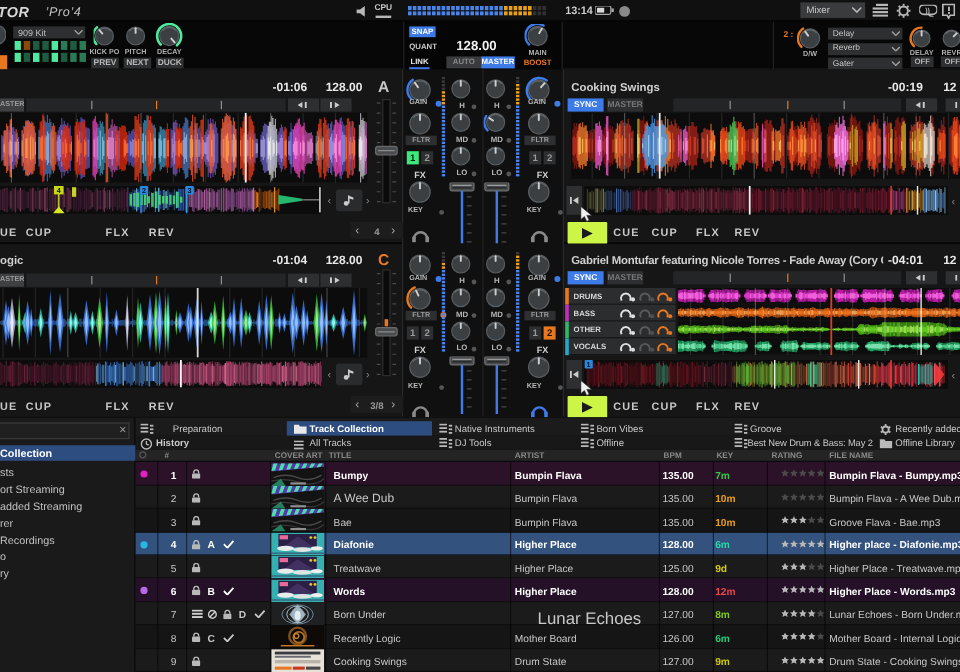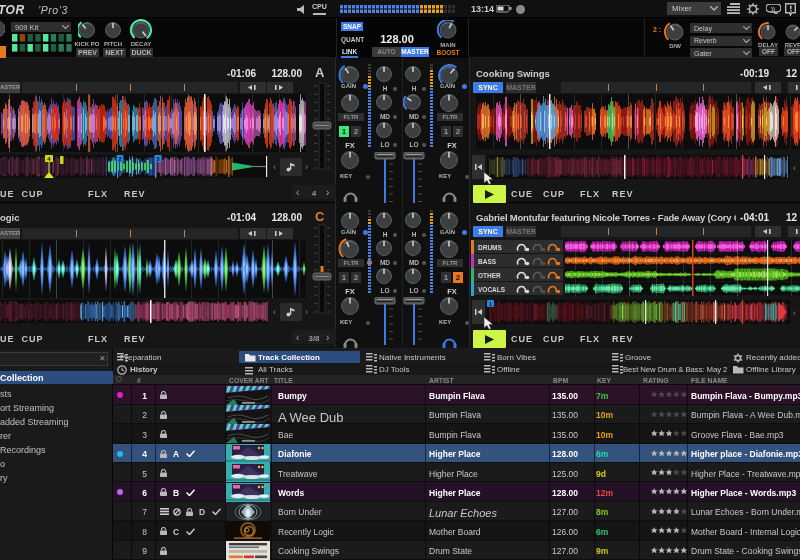--- a/index.html
+++ b/index.html
@@ -4,21 +4,21 @@
 html,body{width:800px;height:560px;background:#000;overflow:hidden;}
 body{font-family:"Liberation Sans",sans-serif;-webkit-font-smoothing:antialiased;}
 #app{position:relative;width:800px;height:560px;background:#0b0b0b;}
 .ab{position:absolute;}
 .t{position:absolute;white-space:nowrap;}
 svg{display:block;}
 </style></head><body>
 <div id="app">
     <div class="ab" style="left:0px;top:0px;width:800px;height:18px;background:#101011;border-bottom:1px solid #000;"></div>
     <div class="t" style="left:-2px;top:3px;font-size:12px;color:#d8d8d8;font-weight:bold;letter-spacing:0.5px;font-style:italic;">TOR</div>
-    <div class="t" style="left:38px;top:4px;font-size:10.5px;color:#c0c0c0;font-weight:normal;letter-spacing:0.5px;font-style:italic;">’Pro’3</div>
+    <div class="t" style="left:38px;top:4px;font-size:10.5px;color:#c0c0c0;font-weight:normal;letter-spacing:0.5px;font-style:italic;">’Pro’4</div>
     <svg class="ab" style="left:297px;top:5px;" width="10" height="9" viewBox="0 0 10 9">
       <polygon points="0,3 3,3 7,0 7,9 3,6 0,6" fill="#b8b8b8"></polygon>
     </svg>
     <div class="t" style="left:312px;top:3px;font-size:7px;color:#c8c8c8;font-weight:bold;letter-spacing:0;">CPU</div>
     <div class="ab" style="left:313px;top:13px;width:13px;height:2px;background:#b8b8b8;"></div>
     <svg class="ab" style="left:340px;top:5px;" width="116" height="8" viewBox="0 0 116 8">
       <rect x="0" y="0" width="3" height="3.5" fill="#4a84e8"></rect>
       <rect x="0" y="4.5" width="3" height="3.5" fill="#4a84e8"></rect>
       <rect x="4" y="0" width="3" height="3.5" fill="#4a84e8"></rect>
       <rect x="4" y="4.5" width="3" height="3.5" fill="#4a84e8"></rect>
@@ -1372,21 +1372,21 @@
     <div class="ab" style="left:113px;top:348px;width:687px;height:15px;background:#1b1b1b;"></div>
     <div class="ab" style="left:113px;top:363px;width:687px;height:12px;background:#181818;"></div>
     <svg class="ab" style="left:117px;top:353px;" width="11" height="9" viewBox="0 0 11 9">
       <rect x="0" y="0" width="6.5" height="1.5" fill="#b8b8b8"></rect>
       <rect x="0" y="3" width="6.5" height="1.5" fill="#b8b8b8"></rect>
       <rect x="0" y="6" width="6.5" height="1.5" fill="#b8b8b8"></rect>
       <rect x="8" y="1" width="3" height="1.5" fill="#b8b8b8"></rect>
       <rect x="8" y="4" width="3" height="1.5" fill="#b8b8b8"></rect>
       <rect x="8" y="7" width="3" height="1.5" fill="#b8b8b8"></rect>
     </svg>
-    <div class="t" style="left:120px;top:353px;font-size:8px;color:#c8c8c8;font-weight:normal;letter-spacing:0;">Preparation</div>
+    <div class="t" style="left:144px;top:353px;font-size:8px;color:#c8c8c8;font-weight:normal;letter-spacing:0;">Preparation</div>
     <div class="ab" style="left:239px;top:351px;width:121px;height:12px;background:#2d4d80;"></div>
     <svg class="ab" style="left:245px;top:353px;" width="11" height="9" viewBox="0 0 11 9">
       <path d="M 0 1 h 4 l 1 1.5 h 5.5 v 6 h -10.5 z" fill="#e8e8e8"></path>
     </svg>
     <div class="t" style="left:258px;top:353px;font-size:8px;color:#ffffff;font-weight:bold;letter-spacing:0;">Track Collection</div>
     <svg class="ab" style="left:366px;top:353px;" width="11" height="9" viewBox="0 0 11 9">
       <rect x="0" y="0" width="6.5" height="1.5" fill="#b8b8b8"></rect>
       <rect x="0" y="3" width="6.5" height="1.5" fill="#b8b8b8"></rect>
       <rect x="0" y="6" width="6.5" height="1.5" fill="#b8b8b8"></rect>
       <rect x="8" y="1" width="3" height="1.5" fill="#b8b8b8"></rect>
@@ -1522,21 +1522,21 @@
       <polygon points="14.6,0 17.8,0 15.799999999999999,5.0 12.6,5.5" fill="#4ae0a8"></polygon>
       <polygon points="20.9,0 24.099999999999998,0 22.099999999999998,4.5 18.9,5.0" fill="#4ae0a8"></polygon>
       <polygon points="27.2,0 30.4,0 28.4,4.0 25.2,4.5" fill="#4ae0a8"></polygon>
       <polygon points="33.5,0 36.7,0 34.7,3.5 31.5,4.0" fill="#4ae0a8"></polygon>
       <polygon points="39.8,0 43.0,0 41.0,3.0 37.8,3.5" fill="#4ae0a8"></polygon>
       <path d="M 2 12 q 10 -4 20 0 t 20 -2" stroke="#484848" fill="none" stroke-width="1.2"></path>
       <path d="M 0 15 q 12 -3 24 1 t 20 -3" stroke="#3a3a3a" fill="none" stroke-width="1"></path>
       <polygon points="0,19 8,13 12,19" fill="#2a9a70" opacity="0.8"></polygon>
       <rect x="16" y="16" width="13" height="1.8" fill="#909090"></rect>
     </svg>
-    <div class="t" style="left:278px;top:410.29999999999995px;font-size:13px;color:#c8c8c8;font-weight:normal;letter-spacing:0;">A Wee Dub</div>
+    <div class="t" style="left:278px;top:410.29999999999995px;font-size:10px;color:#c8c8c8;font-weight:normal;letter-spacing:0;">A Wee Dub</div>
     <div class="t" style="left:429px;top:410.29999999999995px;font-size:8.5px;color:#c8c8c8;font-weight:normal;letter-spacing:0;">Bumpin Flava</div>
     <div class="t" style="right:222px;top:410.29999999999995px;font-size:8.5px;color:#c8c8c8;font-weight:normal;letter-spacing:0;">135.00</div>
     <div class="t" style="left:596px;top:410.29999999999995px;font-size:8.5px;color:#e8a018;font-weight:bold;letter-spacing:0;">10m</div>
     <svg class="ab" style="left:651px;top:410.79999999999995px;" width="38" height="7" viewBox="0 0 38 7">
       <polygon points="3.2,0 4.2,2.2 6.4,2.4 4.8,3.9 5.4,6.2 3.2,5 1.0,6.2 1.6,3.9 0.0,2.4 2.2,2.2" fill="#4a4a4a"></polygon>
       <polygon points="10.600000000000001,0 11.600000000000001,2.2 13.8,2.4 12.2,3.9 12.8,6.2 10.600000000000001,5 8.4,6.2 9.0,3.9 7.4,2.4 9.600000000000001,2.2" fill="#4a4a4a"></polygon>
       <polygon points="18.0,0 19.0,2.2 21.200000000000003,2.4 19.6,3.9 20.200000000000003,6.2 18.0,5 15.8,6.2 16.400000000000002,3.9 14.8,2.4 17.0,2.2" fill="#4a4a4a"></polygon>
       <polygon points="25.400000000000002,0 26.400000000000002,2.2 28.6,2.4 27.000000000000004,3.9 27.6,6.2 25.400000000000002,5 23.200000000000003,6.2 23.800000000000004,3.9 22.200000000000003,2.4 24.400000000000002,2.2" fill="#4a4a4a"></polygon>
       <polygon points="32.800000000000004,0 33.800000000000004,2.2 36.0,2.4 34.4,3.9 35.0,6.2 32.800000000000004,5 30.6,6.2 31.200000000000003,3.9 29.6,2.4 31.8,2.2" fill="#4a4a4a"></polygon>
     </svg>
@@ -1695,21 +1695,21 @@
     </svg>
     <svg class="ab" style="left:226px;top:501.99999999999983px;" width="44" height="19" viewBox="0 0 44 19">
       <rect width="44" height="19" fill="#1e2022"></rect>
       <ellipse cx="22" cy="10" rx="13" ry="8" fill="none" stroke="#8aa4b4" stroke-width="0.8" opacity="0.8"></ellipse>
       <ellipse cx="22" cy="10" rx="9" ry="7" fill="none" stroke="#a8c2d2" stroke-width="0.8"></ellipse>
       <ellipse cx="22" cy="10" rx="5.5" ry="6" fill="#7890a0" opacity="0.6"></ellipse>
       <polygon points="22,2 29,10 22,18 15,10" fill="#c2d6e2" opacity="0.7"></polygon>
       <ellipse cx="22" cy="11" rx="2.5" ry="4" fill="#e8f2f8" opacity="0.9"></ellipse>
     </svg>
     <div class="t" style="left:278px;top:507.29999999999984px;font-size:8.5px;color:#c8c8c8;font-weight:normal;letter-spacing:0;">Born Under</div>
-    <div class="t" style="left:429px;top:507.29999999999984px;font-size:11px;color:#c8c8c8;font-weight:normal;letter-spacing:0;font-style:italic;">Lunar Echoes</div>
+    <div class="t" style="left:448px;top:507.29999999999984px;font-size:14px;color:#c8c8c8;font-weight:normal;letter-spacing:0;">Lunar Echoes</div>
     <div class="t" style="right:222px;top:507.29999999999984px;font-size:8.5px;color:#c8c8c8;font-weight:normal;letter-spacing:0;">127.00</div>
     <div class="t" style="left:596px;top:507.29999999999984px;font-size:8.5px;color:#80c820;font-weight:bold;letter-spacing:0;">8m</div>
     <svg class="ab" style="left:651px;top:507.79999999999984px;" width="38" height="7" viewBox="0 0 38 7">
       <polygon points="3.2,0 4.2,2.2 6.4,2.4 4.8,3.9 5.4,6.2 3.2,5 1.0,6.2 1.6,3.9 0.0,2.4 2.2,2.2" fill="#b8b8b8"></polygon>
       <polygon points="10.600000000000001,0 11.600000000000001,2.2 13.8,2.4 12.2,3.9 12.8,6.2 10.600000000000001,5 8.4,6.2 9.0,3.9 7.4,2.4 9.600000000000001,2.2" fill="#b8b8b8"></polygon>
       <polygon points="18.0,0 19.0,2.2 21.200000000000003,2.4 19.6,3.9 20.200000000000003,6.2 18.0,5 15.8,6.2 16.400000000000002,3.9 14.8,2.4 17.0,2.2" fill="#b8b8b8"></polygon>
       <polygon points="25.400000000000002,0 26.400000000000002,2.2 28.6,2.4 27.000000000000004,3.9 27.6,6.2 25.400000000000002,5 23.200000000000003,6.2 23.800000000000004,3.9 22.200000000000003,2.4 24.400000000000002,2.2" fill="#b8b8b8"></polygon>
       <polygon points="32.800000000000004,0 33.800000000000004,2.2 36.0,2.4 34.4,3.9 35.0,6.2 32.800000000000004,5 30.6,6.2 31.200000000000003,3.9 29.6,2.4 31.8,2.2" fill="#4a4a4a"></polygon>
     </svg>
     <div class="t" style="left:691px;top:507.29999999999984px;font-size:8.5px;color:#c8c8c8;font-weight:normal;letter-spacing:0;">Lunar Echoes - Born Under.mp3</div>

